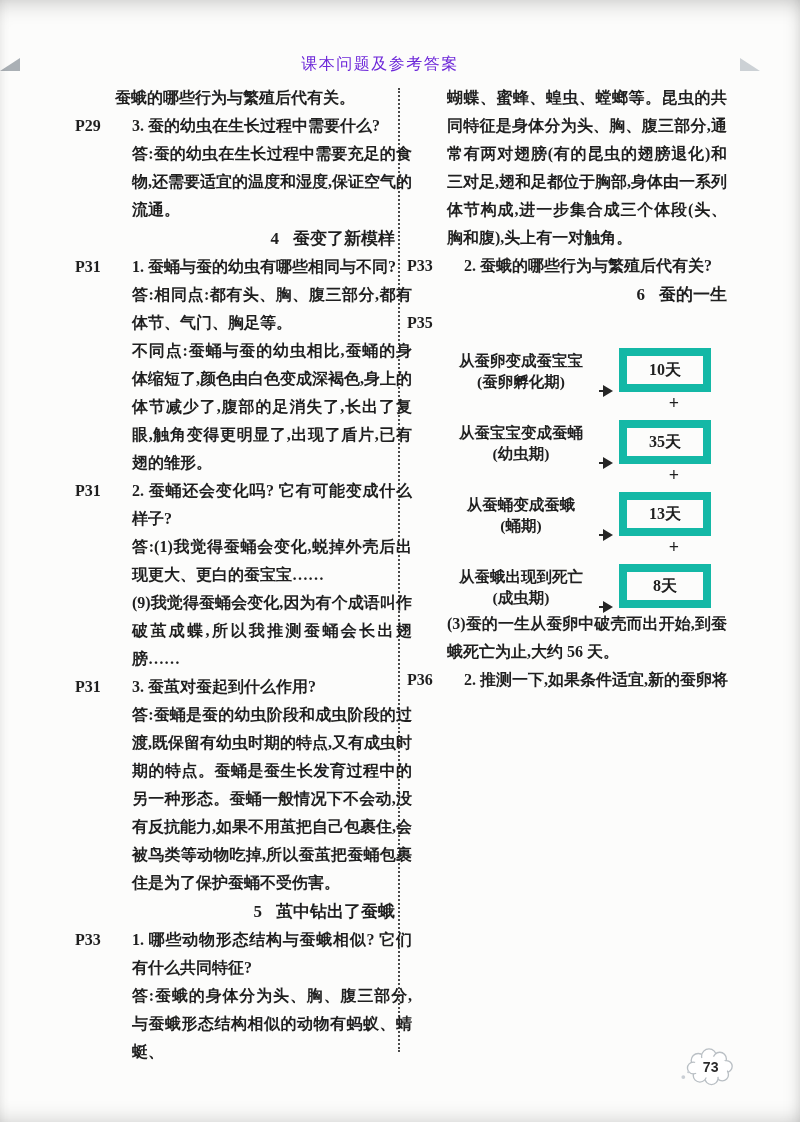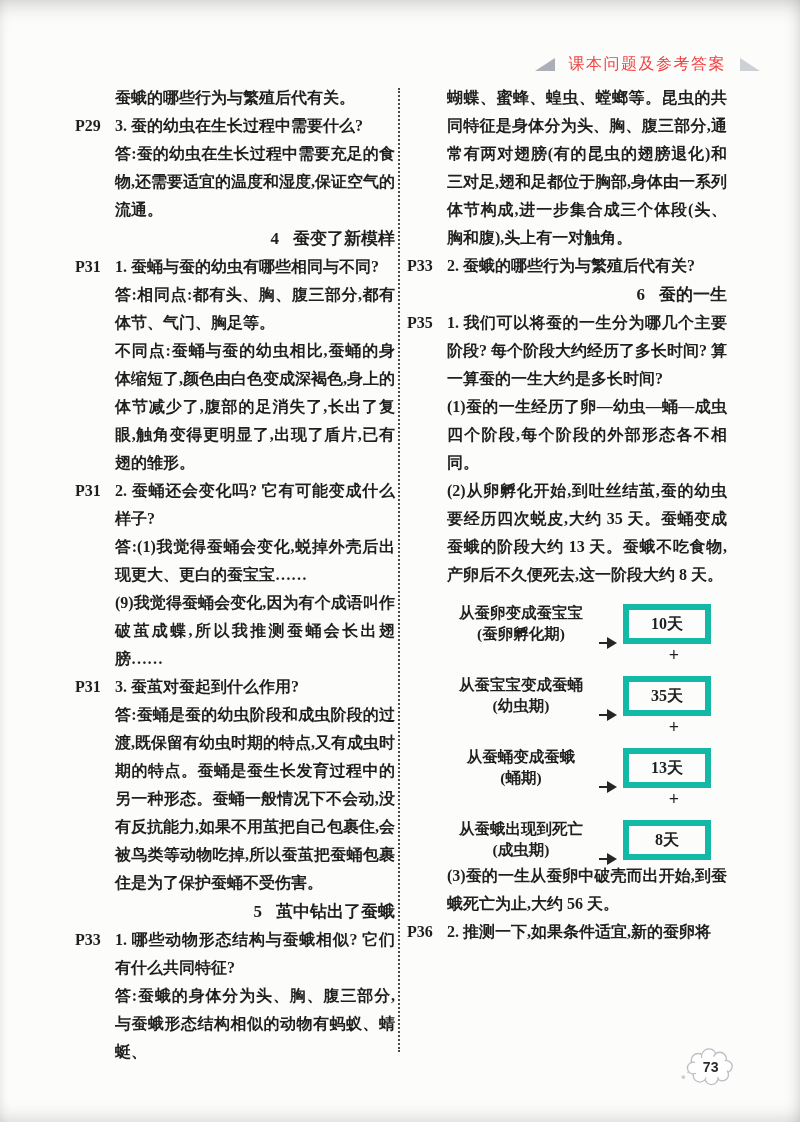--- a/index.html
+++ b/index.html
@@ -11,55 +11,55 @@
   .page::after{
     content:""; position:absolute; inset:0; pointer-events:none;
     box-shadow: inset 0 16px 22px -14px rgba(0,0,0,.22),
                 inset -14px 0 18px -14px rgba(0,0,0,.15),
                 inset 0 -16px 20px -14px rgba(0,0,0,.16),
                 inset 10px 0 14px -12px rgba(0,0,0,.08);
   }
   
   .hdr{
     position:absolute; top:54px; left:0; right:40px;
-    display:flex; justify-content:flex-end; align-items:center; gap:14px;
+    display:flex; justify-content:space-between; align-items:center; gap:14px;
     font-family:"Liberation Sans","DejaVu Sans",sans-serif;
-    font-size:16px; color:#ef4444; letter-spacing:1.5px;
+    font-size:16px; color:#6d28d9; letter-spacing:1.5px;
   }
   .tri-l{ width:0;height:0; border-left:20px solid transparent; border-bottom:13px solid #aab0b5; }
   .tri-r{ width:0;height:0; border-right:20px solid transparent; border-bottom:13px solid #ccd1d5; }
   
   .content{ position:absolute; top:84px; left:75px; display:flex; gap:12px; }
   .col{ width:320px; }
   .divider{ position:absolute; top:88px; left:398px; height:964px; border-left:2px dotted #4a4a4a; }
   .para,.answer,.question{
     width:280px; margin-left:40px; text-align:justify; text-justify:inter-ideograph;
     font-size:16px; line-height:28px; font-weight:600;
   }
-  .qa{ display:flex; }
+  .qa{ display:flex;gap:17px; }
   .qa .gutter{ width:40px; flex:none; font-size:16px; line-height:28px; font-weight:600; }
   .qa .qbody{ width:280px; }
   .qa .question,.qa .answer{ margin-left:0; }
   .heading{
     margin-left:40px; width:280px; text-align:right;
     font-size:17px; line-height:29px; font-weight:700;
   }
   .heading .num{ margin-right:14px; }
   
   .diagram{ margin-left:40px; width:280px; padding:5px 0 2px; }
   .d-row{ display:flex; align-items:flex-end; height:50px; }
   .d-label{ width:148px; flex:none; text-align:center; font-size:15.5px; line-height:21px; font-weight:600; }
   .d-arrow{ flex:1; height:2px; background:#262626; position:relative; margin-left:4px; }
   .d-arrow::after{
     content:""; position:absolute; right:-2px; top:-5px;
     border-left:10px solid #262626; border-top:6px solid transparent; border-bottom:6px solid transparent;
   }
   .d-box{
     flex:none; width:76px; height:28px; margin-left:8px; margin-right:16px;
-    border:6px solid #14b8a6; display:flex; align-items:center; justify-content:center;
+    border:8px solid #14b8a6; display:flex; align-items:center; justify-content:center;
     font-size:16px; font-weight:600;
   }
   .d-plus{ height:22px; line-height:22px; text-align:right; padding-right:48px; font-size:18px; font-weight:700; }
   
   .cloud{ position:absolute; right:62px; bottom:28px; }
 </style>
 </head>
 <body>
 
 <div class="page">
@@ -119,25 +119,20 @@
         <div class="para">蝴蝶、蜜蜂、蝗虫、螳螂等。昆虫的共同特征是身体分为头、胸、腹三部分,通常有两对翅膀(有的昆虫的翅膀退化)和三对足,翅和足都位于胸部,身体由一系列体节构成,进一步集合成三个体段(头、胸和腹),头上有一对触角。</div>
         <div class="qa">
           <div class="gutter">P33</div>
           <div class="qbody">
             <div class="question">2. 蚕蛾的哪些行为与繁殖后代有关?</div>
           </div>
         </div>
         <div class="heading"><span class="num">6</span><span>蚕的一生</span></div>
         <div class="qa">
           <div class="gutter">P35</div>
-          <div class="qbody">
-            <div class="question">1. 我们可以将蚕的一生分为哪几个主要阶段? 每个阶段大约经历了多长时间? 算一算蚕的一生大约是多长时间?</div>
-            <div class="answer">(1)蚕的一生经历了卵—幼虫—蛹—成虫四个阶段,每个阶段的外部形态各不相同。</div>
-            <div class="answer">(2)从卵孵化开始,到吐丝结茧,蚕的幼虫要经历四次蜕皮,大约 35 天。蚕蛹变成蚕蛾的阶段大约 13 天。蚕蛾不吃食物,产卵后不久便死去,这一阶段大约 8 天。</div>
-          </div>
         </div>
         <div class="diagram">
           <div class="d-row">
             <div class="d-label">
               <div>从蚕卵变成蚕宝宝</div>
               <div>(蚕卵孵化期)</div>
             </div>
             <div class="d-arrow"></div>
             <div class="d-box">10天</div>
           </div>

